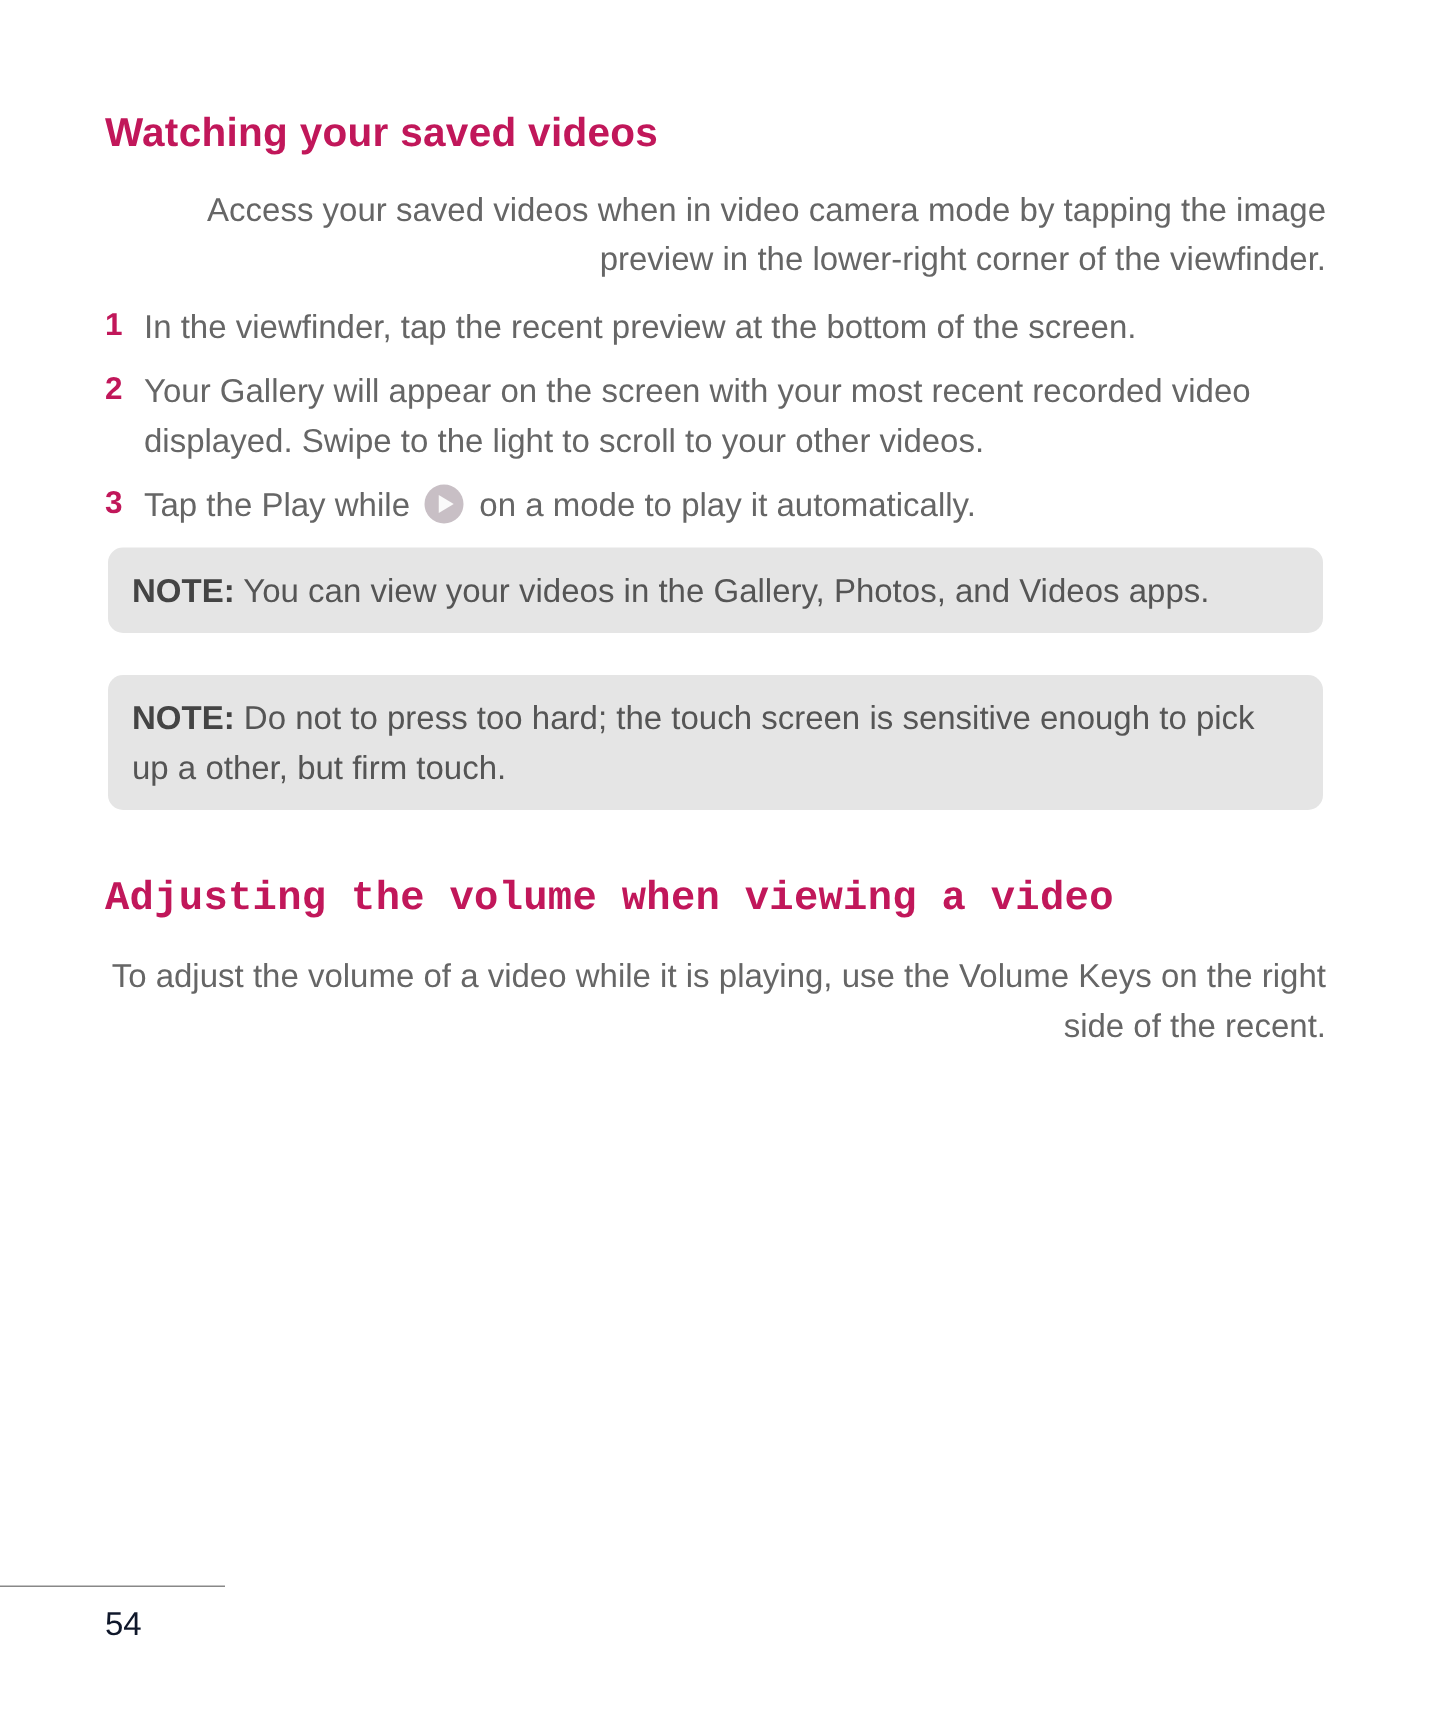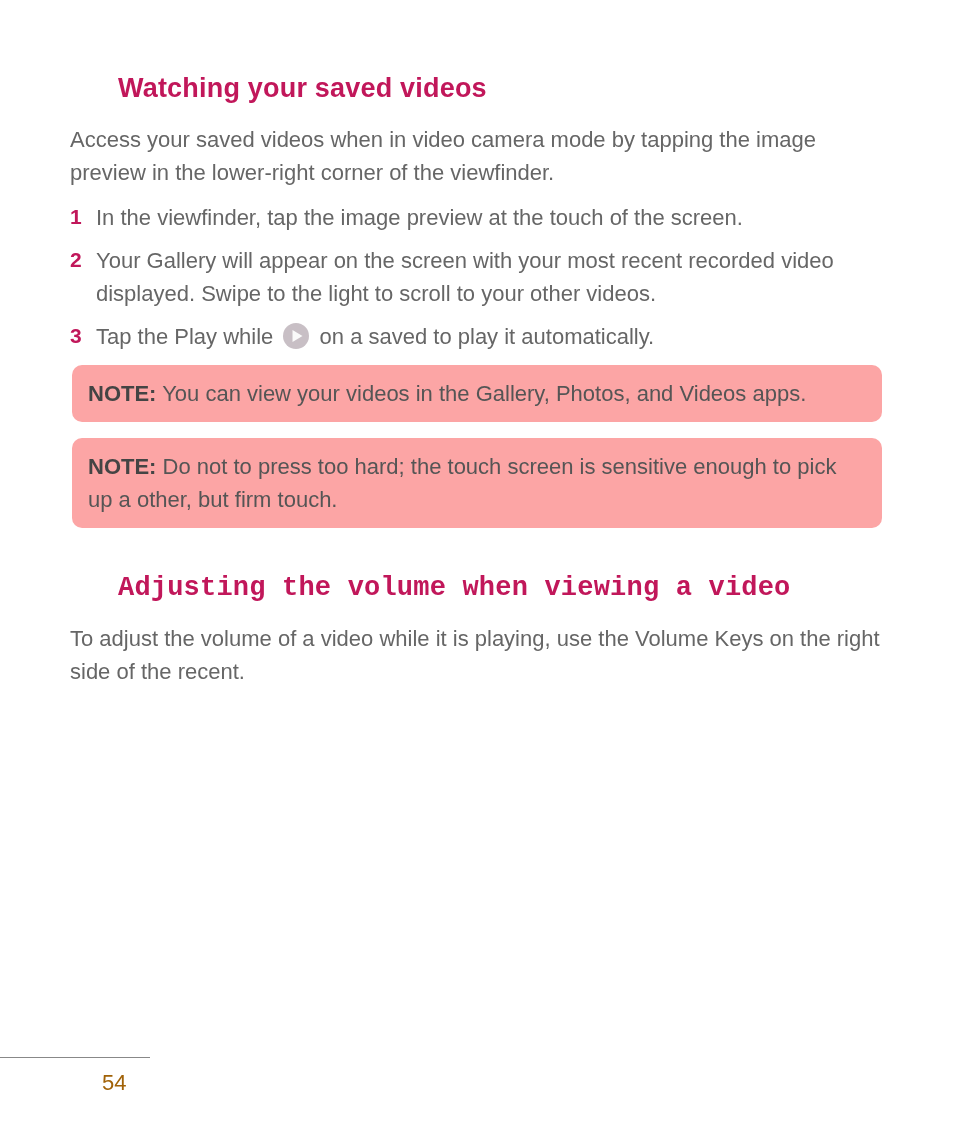--- a/index.html
+++ b/index.html
@@ -15,29 +15,29 @@
     font-size: 22px;
     line-height: 1.5;
   }
   h2.section-heading {
     color: #c1175a;
     font-weight: 600;
     font-size: 27px;
     margin-bottom: 14px;
     margin-top: 8px;
     letter-spacing: 0.2px;
-    margin-left: 48px;
   }
   h2.section-heading.second {
     margin-top: 40px;
     font-family: Liberation Mono, monospace;
   }
   .intro-para {
     margin-bottom: 12px;
     color: #666;
+    text-align: right;
   }
   ol.steps {
     list-style: none;
     margin-bottom: 12px;
   }
   ol.steps li {
     display: flex;
     align-items: flex-start;
     margin-bottom: 10px;
     color: #666;
@@ -64,68 +64,68 @@
     margin: 0 4px;
     position: relative;
     top: -2px;
   }
   .play-icon svg {
     width: 11px;
     height: 12px;
     margin-left: 2px;
   }
   .note-box {
-    background: #fca5a5;
+    background: #e5e5e5;
     border-radius: 10px;
     padding: 12px 16px;
-    margin: 10px 2px 16px 2px;
+    margin: 10px 2px 28px 2px;
     color: #555;
     font-size: 22px;
     line-height: 1.5;
   }
   .note-label {
     font-weight: 700;
     color: #444;
   }
   .footer {
     position: absolute;
     bottom: 46px;
     left: 0;
     width: 150px;
     border-top: 1px solid #888;
     padding-top: 8px;
-    padding-left: 102px;
-    color: #a16207;
+    padding-left: 70px;
+    color: #0f172a;
     font-size: 22px;
   }
 </style>
 </head>
 <body>
 
 <h2 class="section-heading">Watching your saved videos</h2>
 
 <p class="intro-para">Access your saved videos when in video camera mode by tapping the image preview in the lower-right corner of the viewfinder.</p>
 
 <ol class="steps">
   <li>
     <span class="step-num">1</span>
-    <span class="step-text">In the viewfinder, tap the image preview at the touch of the screen.</span>
+    <span class="step-text">In the viewfinder, tap the recent preview at the bottom of the screen.</span>
   </li>
   <li>
     <span class="step-num">2</span>
     <span class="step-text">Your Gallery will appear on the screen with your most recent recorded video displayed. Swipe to the light to scroll to your other videos.</span>
   </li>
   <li>
     <span class="step-num">3</span>
     <span class="step-text">
       <span>Tap the Play while </span><span class="play-icon">
           <svg viewBox="0 0 10 12">
             <path d="M0 0 L10 6 L0 12 Z" fill="#fafafa"></path>
           </svg>
-        </span><span> on a saved to play it automatically.</span>
+        </span><span> on a mode to play it automatically.</span>
     </span>
   </li>
 </ol>
 
 <div class="note-box">
   <span class="note-label">NOTE:</span><span> You can view your videos in the Gallery, Photos, and Videos apps.</span>
 </div>
 
 <div class="note-box">
   <span class="note-label">NOTE:</span><span> Do not to press too hard; the touch screen is sensitive enough to pick up a other, but firm touch.</span>

